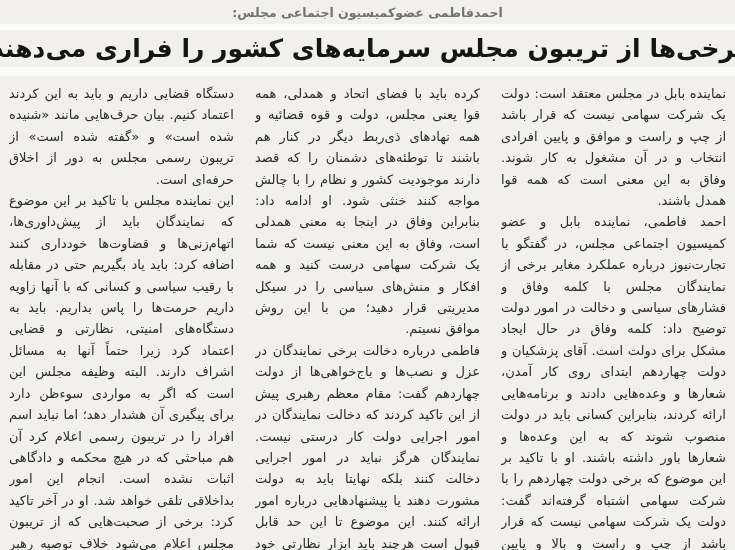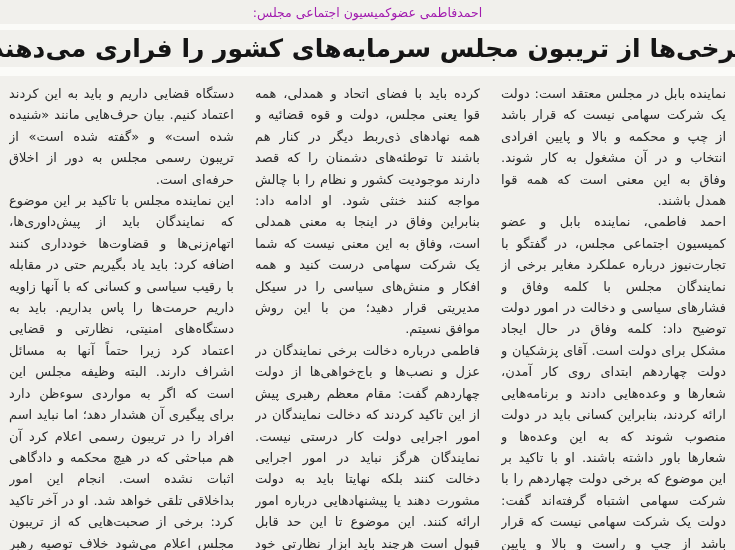--- a/index.html
+++ b/index.html
@@ -10,22 +10,22 @@
     font-family: "DejaVu Sans", sans-serif;
     direction: rtl;
   }
   .kicker-band {
     height: 24px;
     display: flex; align-items: center; justify-content: center;
     background: #f1f0ec;
   }
   .kicker {
     font-size: 12.5px;
-    font-weight: normal;
-    color: #a21caf;
+    font-weight: bold;
+    color: #737373;
     letter-spacing: -0.2px;
     white-space: nowrap;
   }
   .sep {
     background: #fbfbf8;
     width: 735px;
   }
   .sep-thin { height: 6px; }
   .sep-thick { height: 9px; }
   .title-band {
@@ -73,21 +73,21 @@
 
 <div class="title-band">
   <h1 class="title">برخی‌ها از تریبون مجلس سرمایه‌های کشور را فراری می‌دهند</h1>
 </div>
 
 <div class="sep sep-thick"></div>
 
 <div class="article">
 
   <div class="col">
-    <p>نماینده بابل در مجلس معتقد است: دولت یک شرکت سهامی نیست که قرار باشد از چپ و محکمه و بالا و پایین افرادی انتخاب و در آن مشغول به کار شوند. وفاق به این معنی است که همه قوا همدل باشند.</p>
+    <p>نماینده بابل در مجلس معتقد است: دولت یک شرکت سهامی نیست که قرار باشد از چپ و راست و موافق و پایین افرادی انتخاب و در آن مشغول به کار شوند. وفاق به این معنی است که همه قوا همدل باشند.</p>
     <p>احمد فاطمی، نماینده بابل و عضو کمیسیون اجتماعی مجلس، در گفتگو با تجارت‌نیوز درباره عملکرد مغایر برخی از نمایندگان مجلس با کلمه وفاق و فشارهای سیاسی و دخالت در امور دولت توضیح داد: کلمه وفاق در حال ایجاد مشکل برای دولت است. آقای پزشکیان و دولت چهاردهم ابتدای روی کار آمدن، شعارها و وعده‌هایی دادند و برنامه‌هایی ارائه کردند، بنابراین کسانی باید در دولت منصوب شوند که به این وعده‌ها و شعارها باور داشته باشند. او با تاکید بر این موضوع که برخی دولت چهاردهم را با شرکت سهامی اشتباه گرفته‌اند گفت: دولت یک شرکت سهامی نیست که قرار باشد از چپ و راست و بالا و پایین افرادی انتخاب و در آن مشغول به کار شوند. وفاق به این معنی است که همه قوا همدل باشند.</p>
 
   </div>
 
   <div class="col">
     <p>کرده باید با فضای اتحاد و همدلی، همه قوا یعنی مجلس، دولت و قوه قضائیه و همه نهادهای ذی‌ربط دیگر در کنار هم باشند تا توطئه‌های دشمنان را که قصد دارند موجودیت کشور و نظام را با چالش مواجه کنند خنثی شود. او ادامه داد: بنابراین وفاق در اینجا به معنی همدلی است، وفاق به این معنی نیست که شما یک شرکت سهامی درست کنید و همه افکار و منش‌های سیاسی را در سیکل مدیریتی قرار دهید؛ من با این روش موافق نسیتم.</p>
     <p>فاطمی درباره دخالت برخی نمایندگان در عزل و نصب‌ها و باج‌خواهی‌ها از دولت چهاردهم گفت: مقام معظم رهبری پیش از این تاکید کردند که دخالت نمایندگان در امور اجرایی دولت کار درستی نیست. نمایندگان هرگز نباید در امور اجرایی دخالت کنند بلکه نهایتا باید به دولت مشورت دهند یا پیشنهادهایی درباره امور ارائه کنند. این موضوع تا این حد قابل قبول است هرچند باید ابزار نظارتی خود را با قدرت اعمال کنند.</p>
 
   </div>
 

